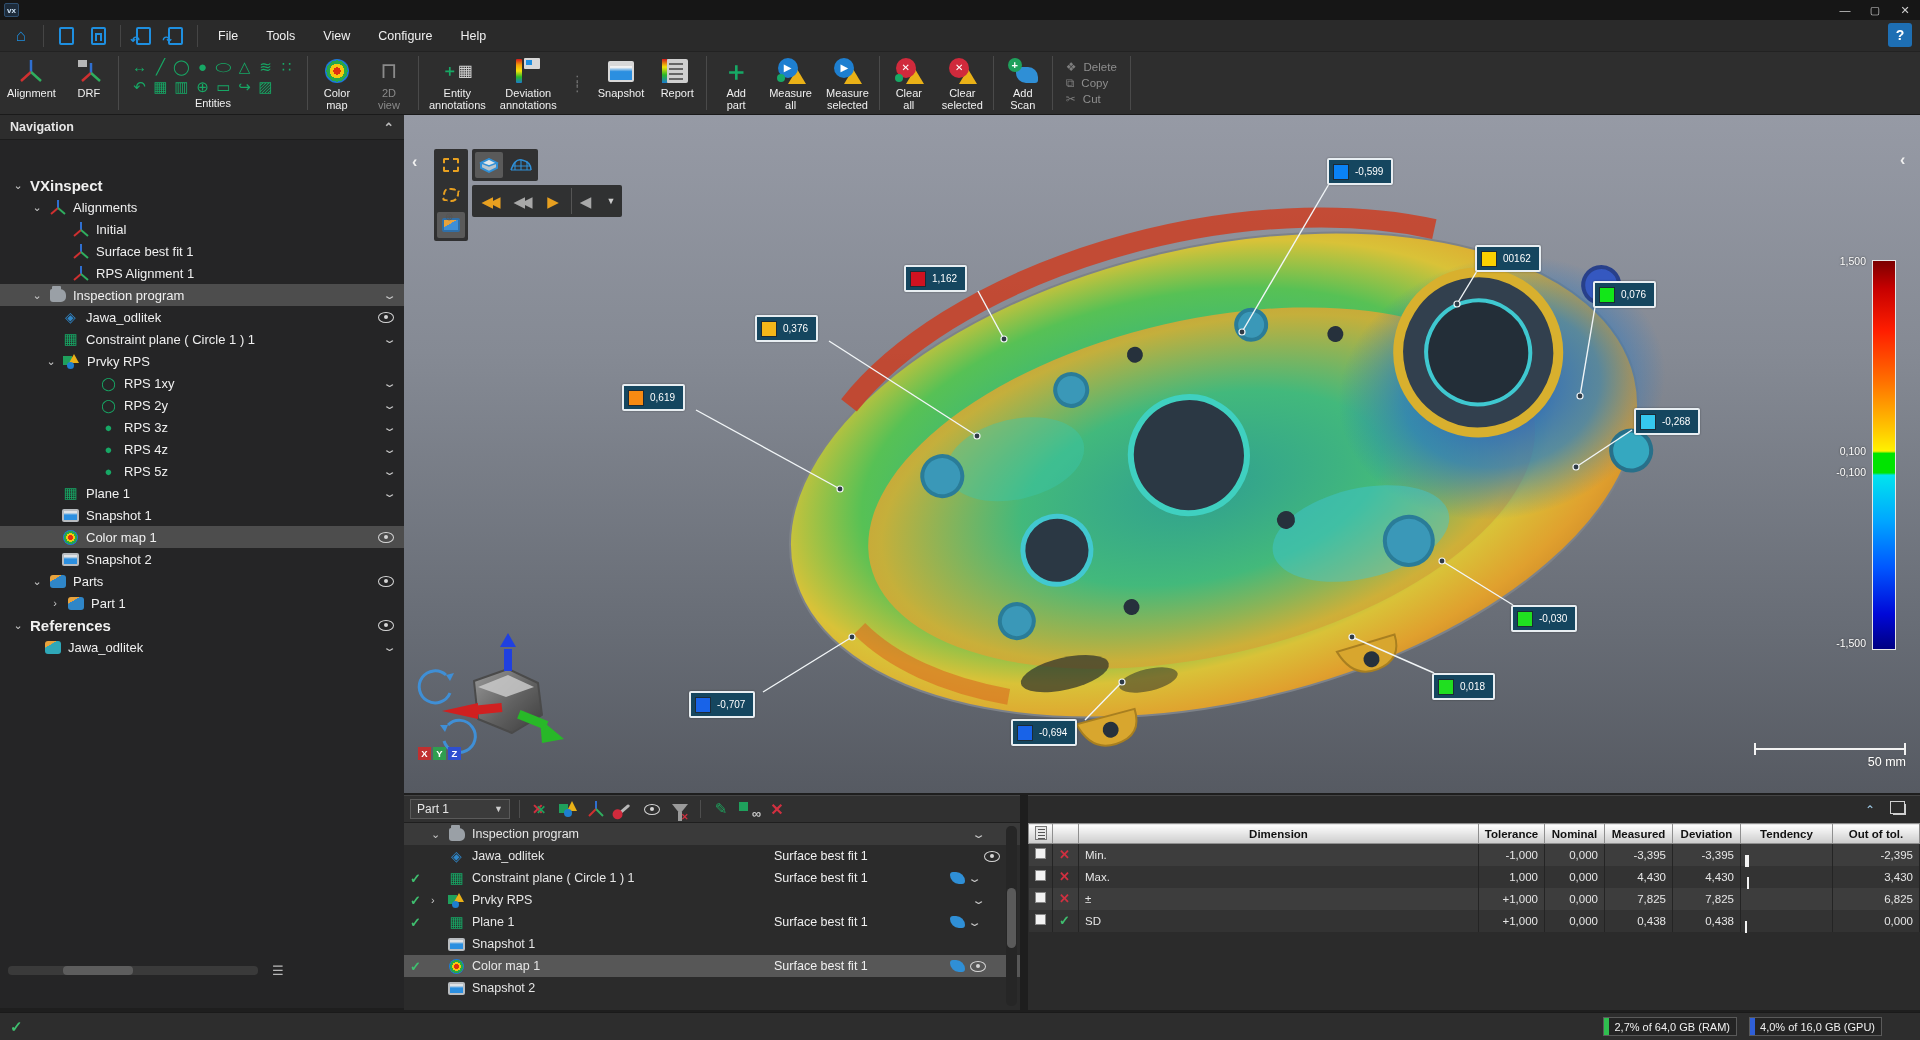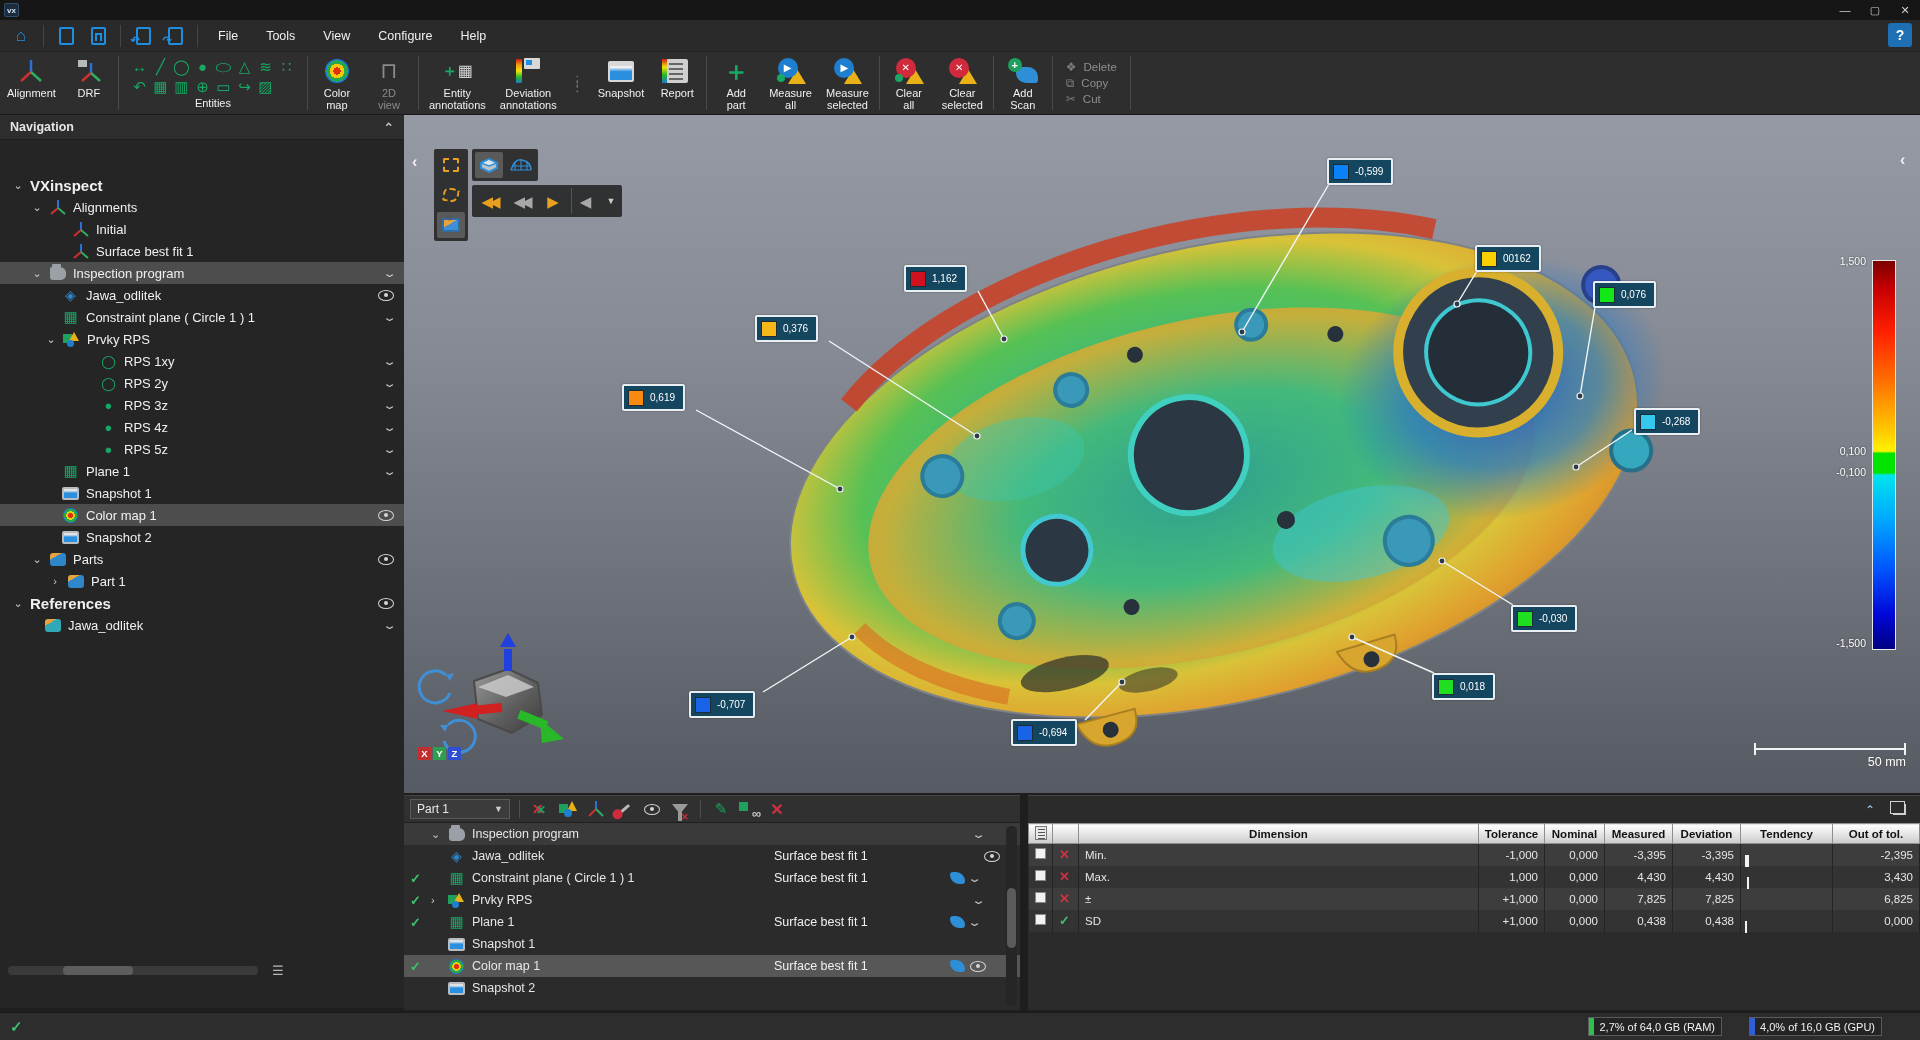--- a/index.html
+++ b/index.html
@@ -179,21 +179,21 @@
   .tend .ln{position:absolute;top:5px;height:2px;background:#f2f2f2}
   .tend .tk{position:absolute;top:0;width:2px;height:12px;background:#f2f2f2}
   .red{background:#e01345}.grn{background:#3ecc3e}
 
   
   #statusbar{left:0;top:1012px;width:1920px;height:28px;background:#2d2d2d;display:flex;align-items:center;border-top:1px solid #1a1a1a}
   #statusbar .ok{color:#3fbf6f;font-size:15px;font-weight:bold;margin-left:10px}
   #statusbar .hints{position:absolute;left:0;right:0;text-align:center;font-size:11.5px;color:#e0e0e0}
   .resbox{height:19px;border:1px solid #5a5a5a;display:flex;align-items:center;font-size:11px;color:#f0f0f0;padding-right:6px;background:#242424;position:relative;z-index:2}
   .resbox .fill{width:5px;height:100%;margin-right:5px}
-  .resbox.ram{position:absolute;right:198px}
+  .resbox.ram{position:absolute;right:183px}
   .resbox.gpu{position:absolute;right:38px}
   .fill.g{background:#2fbf4f}.fill.b{background:#2f5fd8}
 </style>
 </head>
 <body>
 
 <div id="titlebar" class="abs">
   <span class="appico">vx</span>
   <span class="wbtns">
     <span class="wbtn">—</span>
@@ -432,20 +432,30 @@
       </div>
     <div class="nrow" style="padding-left:72px">
         <span class="ic">
           <svg width="17" height="17">
             <line x1="9" y1="9" x2="9" y2="1" stroke="#2f6fd0" stroke-width="2"></line>
             <line x1="9" y1="9" x2="2" y2="15" stroke="#d03030" stroke-width="2"></line>
             <line x1="9" y1="9" x2="16" y2="15" stroke="#2fae5f" stroke-width="2"></line>
           </svg>
         </span>
         <span class="lbl">Surface best fit 1</span>
+      </div>
+    <div class="nrow" style="padding-left:72px">
+        <span class="ic">
+          <svg width="17" height="17">
+            <line x1="9" y1="9" x2="9" y2="1" stroke="#2f6fd0" stroke-width="2"></line>
+            <line x1="9" y1="9" x2="2" y2="15" stroke="#d03030" stroke-width="2"></line>
+            <line x1="9" y1="9" x2="16" y2="15" stroke="#2fae5f" stroke-width="2"></line>
+          </svg>
+        </span>
+        <span class="lbl">RPS Alignment 1</span>
       </div>
     <div class="nrow sel" style="padding-left:32px">
         <span class="exp">⌄</span>
         <span class="ic">
           <span class="ic-prog"></span>
         </span>
         <span class="lbl">Inspection program</span>
         <span class="trail">
           <span class="chevd">⌄</span>
         </span>

